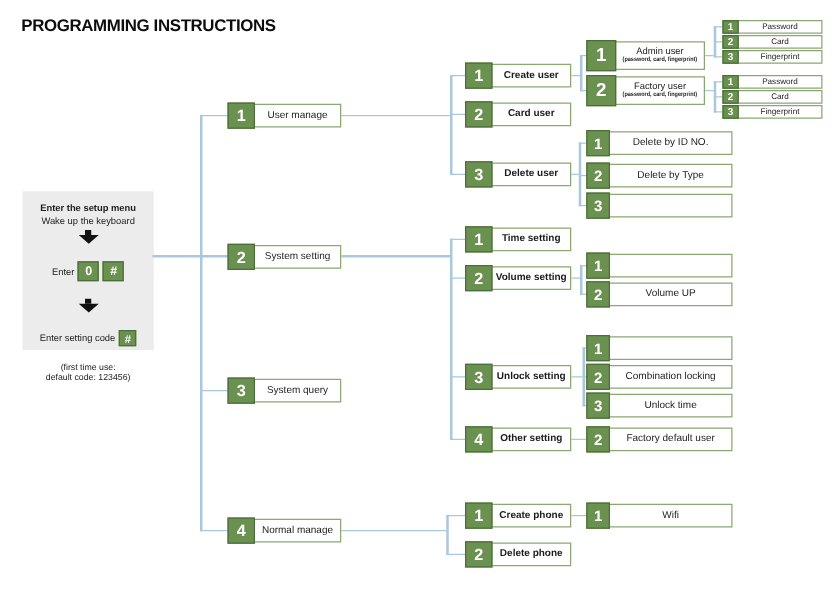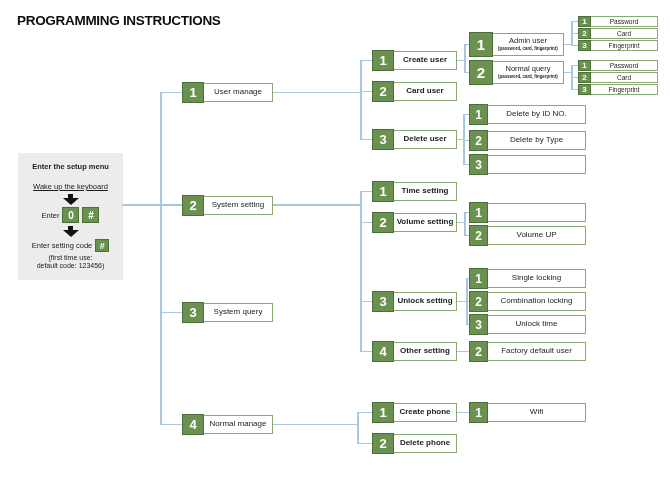--- a/index.html
+++ b/index.html
@@ -44,25 +44,25 @@
   .lvA .sub { font-size:5px; font-weight:bold; white-space:nowrap; transform:scaleX(0.88); margin-top:1px; }
   .lv4 { width:80px; height:11px; }
   .lv4 .num { flex:0 0 13px; font-size:8px; margin:-1px 0 -1px -1px; }
   .lv4 .lbl { font-size:6.5px; }
   
   #panel {
     position:absolute; left:18px; top:153px; width:105px; height:127px;
     background:#ececec; text-align:center; padding-top:9px; color:#1c1c1c;
   }
   .p-bold { font-size:7.5px; font-weight:bold; }
-  .p-reg  { font-size:7.5px; margin-top:11px;text-decoration:underline; }
+  .p-reg  { font-size:7.5px; margin-top:1px; }
   .p-note { font-size:7px; margin-top:1px; }
   .p-row {
     display:flex; align-items:center; justify-content:center; gap:3px;
-    font-size:7.5px; margin:2px 0;
+    font-size:7.5px; margin:14px 0;
   }
   .key {
     display:inline-flex; align-items:center; justify-content:center;
     width:17px; height:16px; background:#6b9150; border:1px solid #4c6e3a;
     color:#fff; font-weight:bold; font-size:10px;
   }
   .key-sm { width:14px; height:13px; font-size:9px; }
   .arrow { width:16px; margin:3px auto 2px auto; }
   .arrow .stem { display:block; width:5px; height:4px; background:#121212; margin:0 auto; }
   .arrow .tri  { display:block; width:0; height:0; margin:0 auto;
@@ -218,21 +218,21 @@
   <div class="node lvA" style="left:470px;top:33px">
     <div class="num">1</div>
     <div class="lbl">
       <span>Admin user</span>
       <span class="sub">(password, card, fingerprint)</span>
     </div>
   </div>
   <div class="node lvA" style="left:470px;top:61px">
     <div class="num">2</div>
     <div class="lbl">
-      <span>Normal query</span>
+      <span>Factory user</span>
       <span class="sub">(password, card, fingerprint)</span>
     </div>
   </div>
 
   <div class="node lv3" style="left:470px;top:105px">
     <div class="num">1</div>
     <div class="lbl">Delete by ID NO.</div>
   </div>
   <div class="node lv3" style="left:470px;top:131px">
     <div class="num">2</div>
@@ -243,21 +243,20 @@
   </div>
   <div class="node lv3" style="left:470px;top:203px">
     <div class="num">1</div>
   </div>
   <div class="node lv3" style="left:470px;top:226px">
     <div class="num">2</div>
     <div class="lbl">Volume UP</div>
   </div>
   <div class="node lv3" style="left:470px;top:269px">
     <div class="num">1</div>
-    <div class="lbl">Single locking</div>
   </div>
   <div class="node lv3" style="left:470px;top:292px">
     <div class="num">2</div>
     <div class="lbl">Combination locking</div>
   </div>
   <div class="node lv3" style="left:470px;top:315px">
     <div class="num">3</div>
     <div class="lbl">Unlock time</div>
   </div>
   <div class="node lv3" style="left:470px;top:342px">

